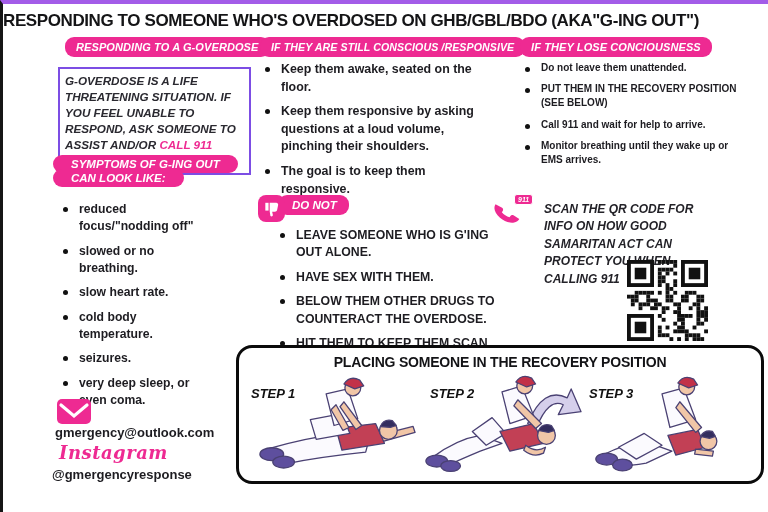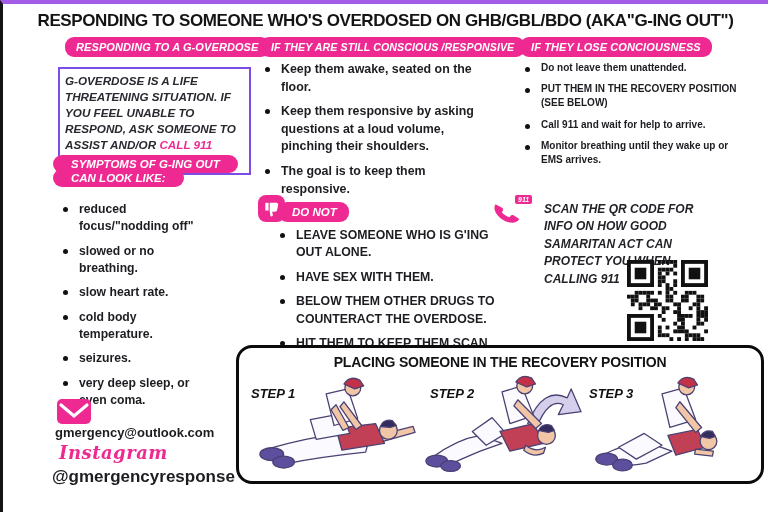--- a/index.html
+++ b/index.html
@@ -5,50 +5,50 @@
   :root{
     --pink:#EE2A92; --purple:#A35CE8; --violet:#7C4DE4; --ink:#1d1c21;
     --ol:#4a4173; --red:#c24055; --cap:#c23148; --skin:#f1c6a7;
     --shoe:#5e4f9e; --hair:#332d5e; --cloth:#fbfafe; --arrow:#d5cfeb;
   }
   *{margin:0;padding:0;box-sizing:border-box}
   html,body{width:768px;height:512px}
   body{font-family:"Liberation Sans",sans-serif;background:#fff;color:var(--ink)}
   .page{position:relative;width:768px;height:512px;background:#fff;overflow:hidden;
         border-top:4px solid var(--purple);border-left:3px solid #151515}
-  .title{position:absolute;top:7px;left:0;right:0;text-align:center;
+  .title{position:absolute;top:7px;left:0;right:0;text-align:left;
          font-size:17px;font-weight:800;letter-spacing:-0.4px;white-space:nowrap;color:#141416}
   .badge{position:absolute;background:var(--pink);color:#fff;font-style:italic;font-weight:800;
          font-size:11px;padding:4px 11px;border-radius:9px;white-space:nowrap;letter-spacing:.1px}
   .warnbox{position:absolute;left:55px;top:63px;width:193px;border:2px solid var(--violet);
            padding:4px 5px;font-size:11.7px;font-weight:700;font-style:italic;line-height:1.37;color:#2a2930}
   .warnbox .hl{color:var(--pink)}
   .sym-badge{position:absolute;left:50px;top:151px}
   .sym-badge .pill{display:table;background:var(--pink);color:#fff;font-style:italic;font-weight:800;
                    font-size:11.5px;padding:3px 18px;border-radius:9px}
   .sym-badge .pill+.pill{margin-top:-4px}
   ul.blist{list-style:none;position:absolute}
   ul.blist li{display:flex;margin-bottom:7px}
   ul.blist .dot{flex:0 0 auto;width:5px;height:5px;border-radius:50%;background:#111;margin:6px 11px 0 0}
   ul.blist .btxt{font-weight:700;line-height:1.42}
   #symlist{left:60px;top:197px;width:150px;font-size:12.2px}
   #midlist{left:262px;top:57px;width:232px;font-size:12.4px}
   #donotlist{left:277px;top:223px;width:236px;font-size:12.3px}
   #donotlist .btxt{font-weight:800}
   #rightlist{left:522px;top:57px;width:212px;font-size:10px}
-  .donot-row{position:absolute;left:255px;top:191px;display:flex;align-items:flex-end}
+  .donot-row{position:absolute;left:255px;top:191px;display:flex;align-items:flex-start}
   .donot-icon{width:27px;height:27px;background:var(--pink);border-radius:8px;position:relative;z-index:2;
               display:flex;align-items:center;justify-content:center}
   .donot-pill{background:var(--pink);color:#fff;font-style:italic;font-weight:800;font-size:11.5px;
               padding:4px 12px 4px 14px;border-radius:9px;margin-left:-7px;position:relative;z-index:1}
   .contact-env{position:absolute;left:53px;top:394px}
   .contact-email{position:absolute;left:52px;top:421px;font-size:13px;font-weight:800}
   .contact-insta{position:absolute;left:56px;top:438px;font-family:"DejaVu Serif",serif;font-style:italic;
                  font-weight:700;font-size:18px;color:var(--pink);letter-spacing:.5px}
-  .contact-handle{position:absolute;left:49px;top:463px;font-size:17px;font-weight:700}
+  .contact-handle{position:absolute;left:49px;top:463px;font-size:13px;font-weight:700}
   .phone-icon{position:absolute;left:486px;top:191px}
   .badge-911{position:absolute;left:511px;top:190px;background:var(--pink);color:#fff;font-size:7px;
              font-weight:700;padding:1px 3px;border-radius:3px;border:1px solid #fff;font-style:italic}
   .qr-caption{position:absolute;left:541px;top:197px;width:180px;font-size:12px;font-weight:700;
               font-style:italic;line-height:1.45;color:#232228}
   .qr{position:absolute;left:621px;top:256px;width:87px;height:81px}
   .recovery{position:absolute;left:233px;top:341px;width:528px;height:139px;background:#fff;
             border:3.5px solid #0b0b0b;border-radius:16px}
   .recovery-title{position:absolute;top:6px;left:0;right:0;text-align:center;font-size:14px;
                   font-weight:800;letter-spacing:-0.2px;color:#131316}

